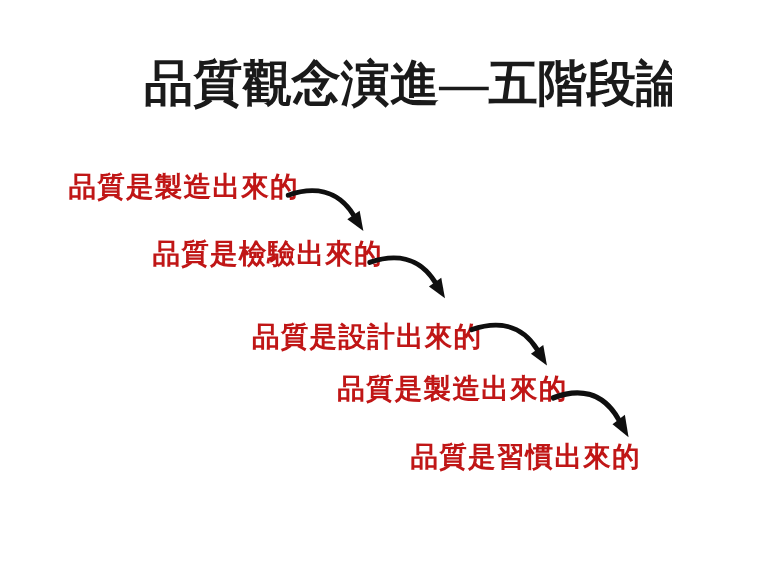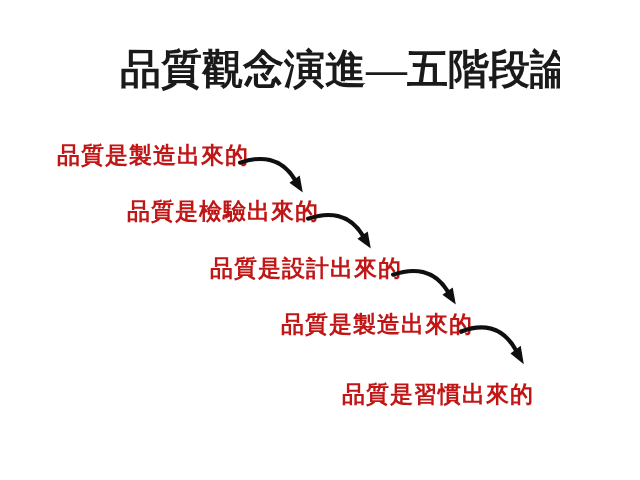--- a/index.html
+++ b/index.html
@@ -31,23 +31,23 @@
     position: absolute;
     font-size: 23px;
     line-height: 1.15;
     font-weight: 700;
     letter-spacing: 1px;
     color: var(--stage-color, #c01616);
     white-space: nowrap;
   }
   .stage-1 { left: 57px;  top: 143px; }
   .stage-2 { left: 127px; top: 199px; }
-  .stage-3 { left: 210px; top: 256px; }
+  .stage-3 { left: 210px; top: 268px; }
   .stage-4 { left: 281px; top: 312px; }
-  .stage-5 { left: 342px; top: 382px; }
+  .stage-5 { left: 342px; top: 368px; }
   .arrow {
     position: absolute;
     width: 72px;
     height: 48px;
   }
   .arrow-1 { left: 238px; top: 150px; }
   .arrow-2 { left: 306px; top: 206px; }
   .arrow-3 { left: 391px; top: 262px; }
   .arrow-4 { left: 459px; top: 318px; height: 52px; }
   .arrow path {

